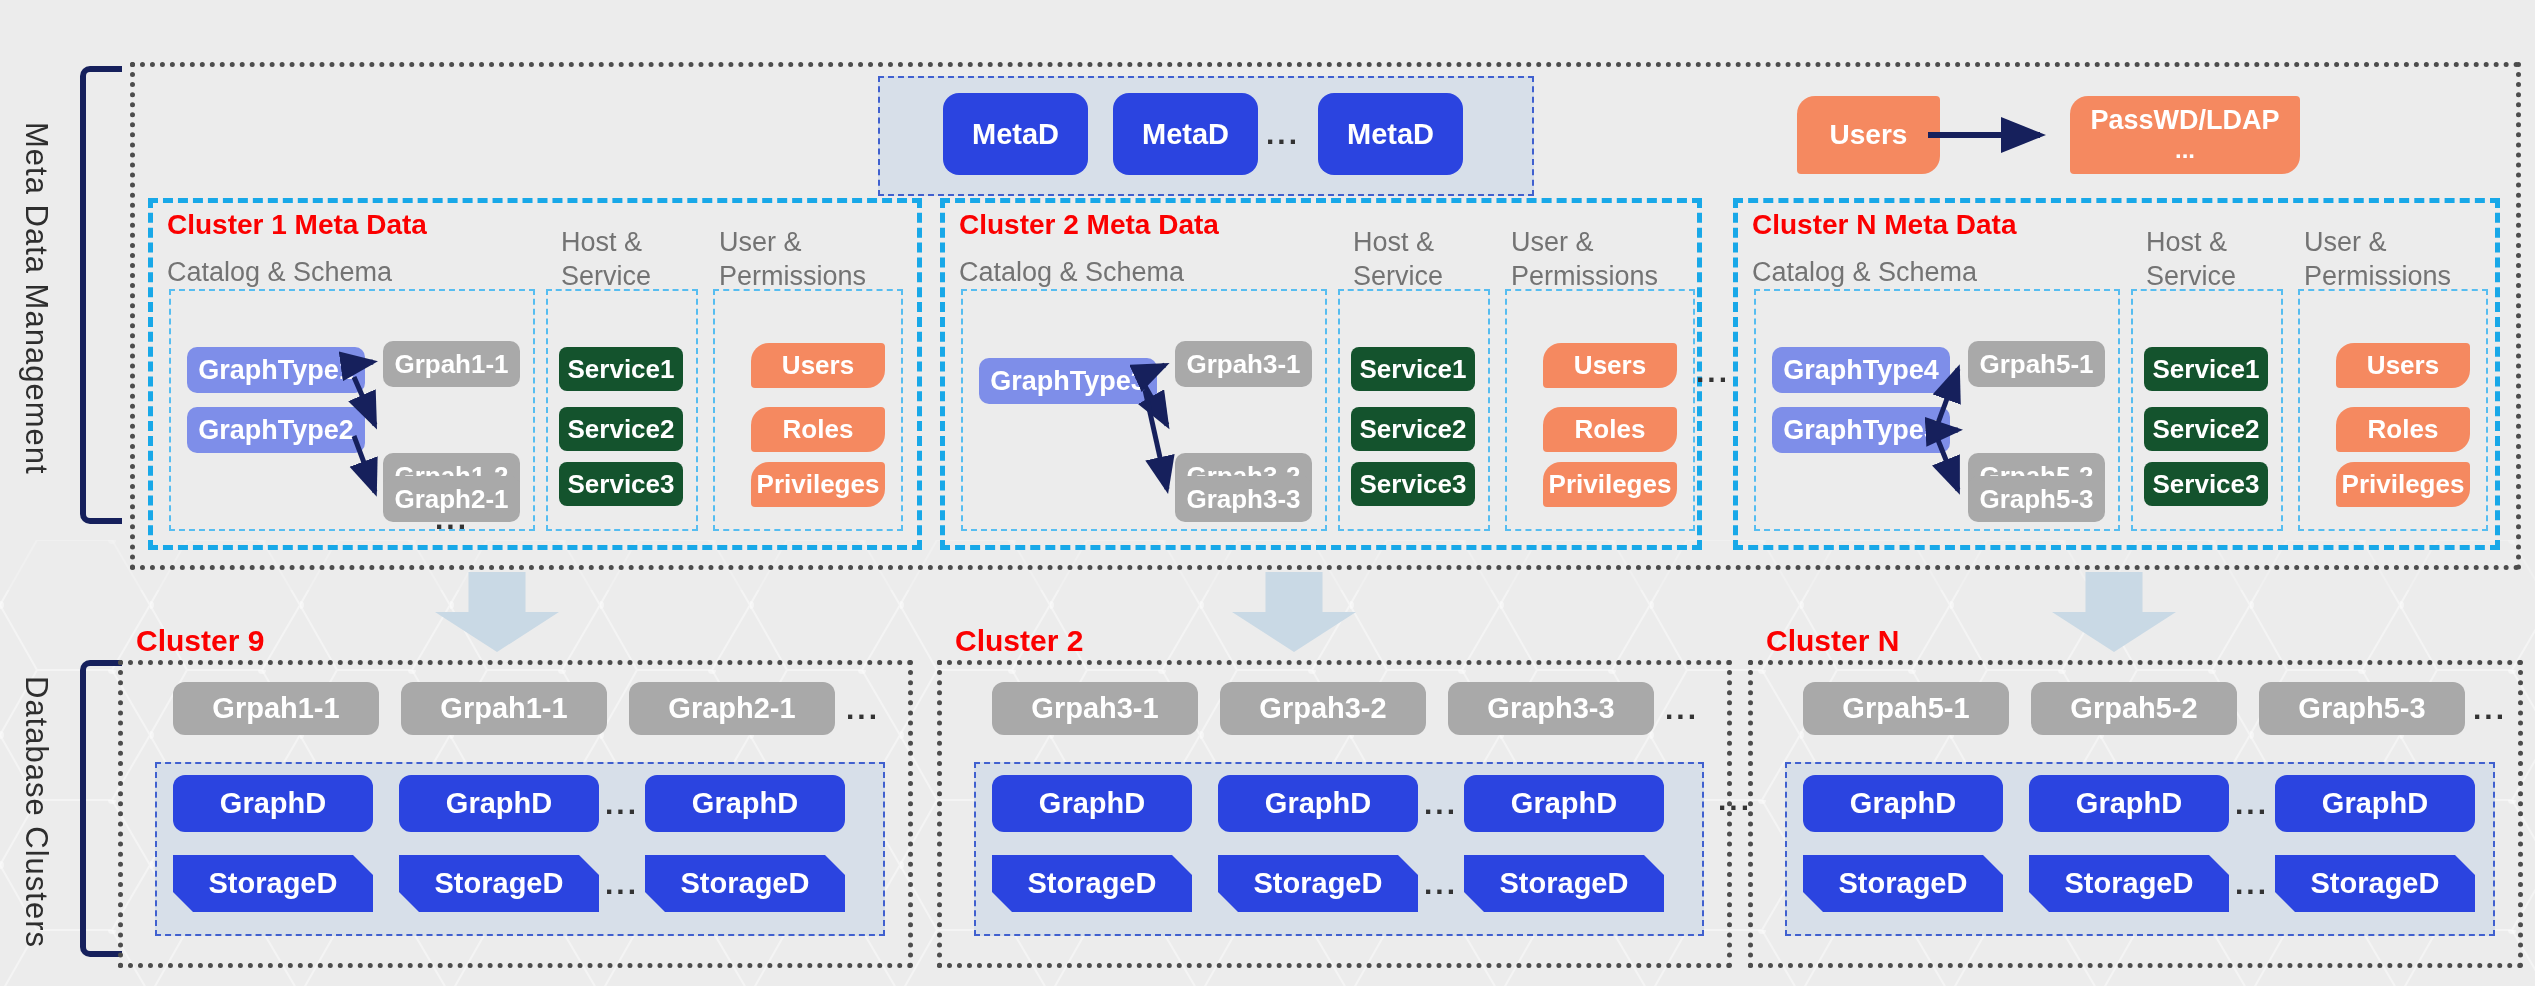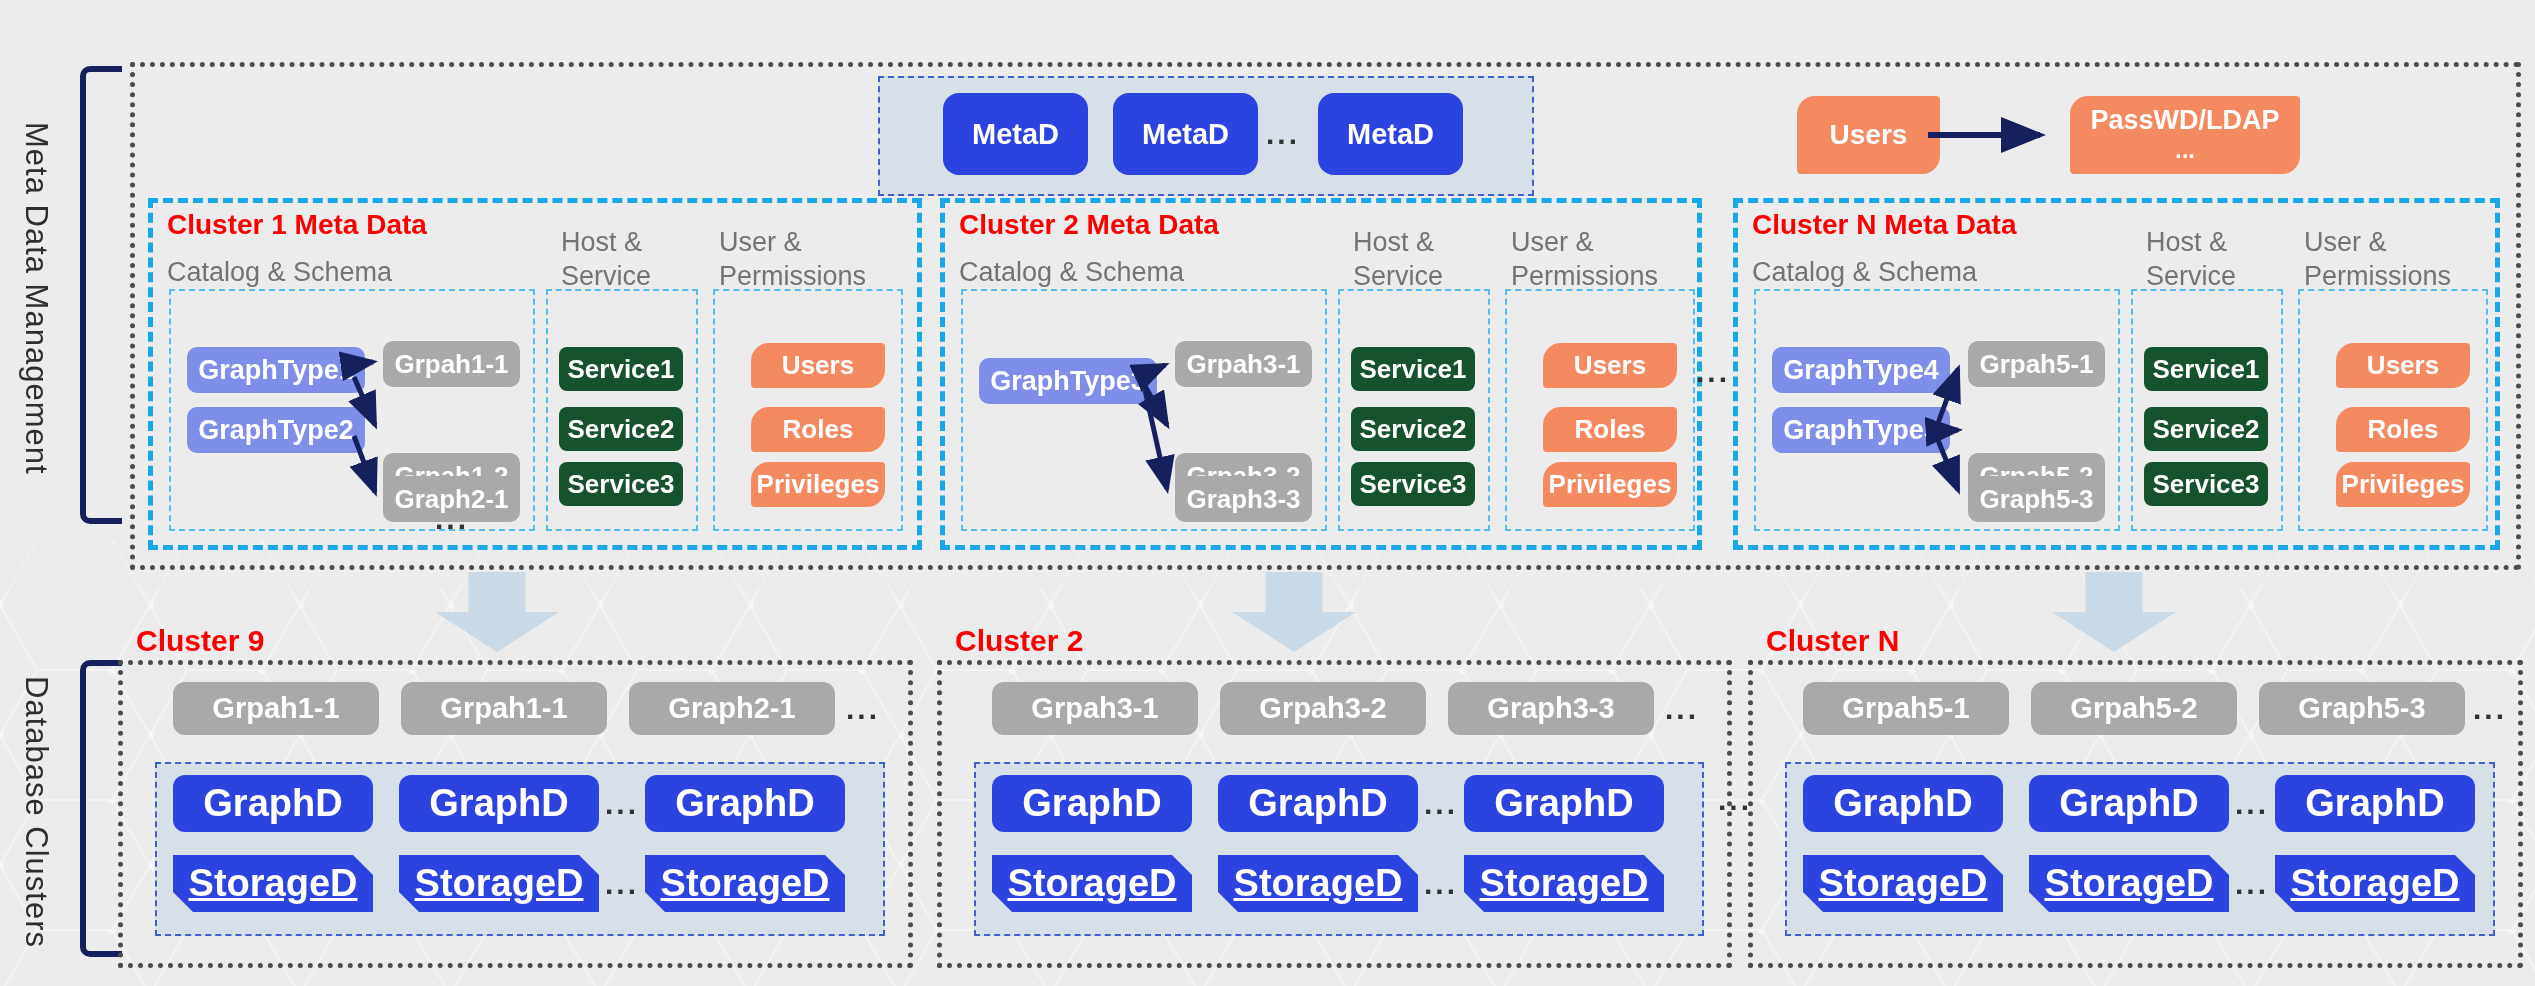--- a/index.html
+++ b/index.html
@@ -46,25 +46,25 @@
   
   .down-arrow{position:absolute;top:572px;width:124px;height:80px;background:#c9d9e5;
       clip-path:polygon(27% 0,73% 0,73% 50%,100% 50%,50% 100%,0 50%,27% 50%);}
   
   .db-title{position:absolute;top:624px;font-size:30px;font-weight:700;color:#fb0000;white-space:nowrap;}
   .db-cluster{position:absolute;top:660px;height:298px;border:5px dotted #4c4c4c;}
   #dc1{left:118px;width:785px;} #dc2{left:937px;width:785px;} #dcN{left:1748px;width:765px;}
   .db-gray{top:17px;width:206px;height:53px;background:#a9a9a9;border-radius:12px;font-size:29px;}
   .dg-1{left:50px;}.dg-2{left:278px;}.dg-3{left:506px;}
   .db-panel{position:absolute;left:32px;top:97px;right:23px;height:170px;background:#d7dfe9;border:2px dashed #4060cf;}
-  .gd,.sd{width:200px;height:57px;background:#2b44e0;font-size:38px;}
+  .gd,.sd{width:200px;height:57px;background:#2b44e0;font-size:29px;}
   .gd{border-radius:12px;}
   .sd{clip-path:polygon(0 0,calc(100% - 20px) 0,100% 20px,100% 100%,20px 100%,0 calc(100% - 20px));}
   .n-1{left:50px;}.n-2{left:276px;}.n-3{left:522px;}
-  .gd{top:110px;}.sd{top:190px;text-decoration:underline;}
+  .gd{top:110px;}.sd{top:190px;}
   .mesh{position:absolute;left:0;top:540px;pointer-events:none;}
 </style>
 </head>
 <body>
 
 <div class="canvas">
 
   <svg width="0" height="0" style="position:absolute">
     <defs>
       <marker id="ah" markerWidth="9" markerHeight="8" refX="6.5" refY="3" orient="auto" markerUnits="strokeWidth">

